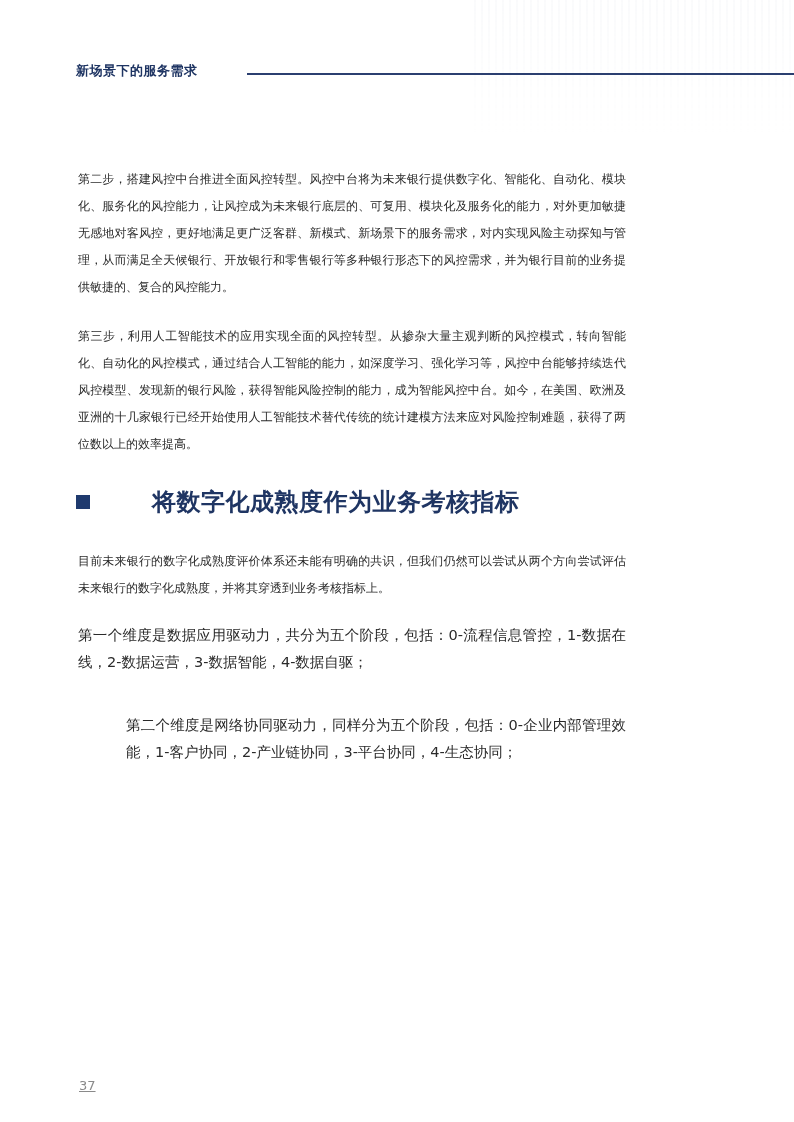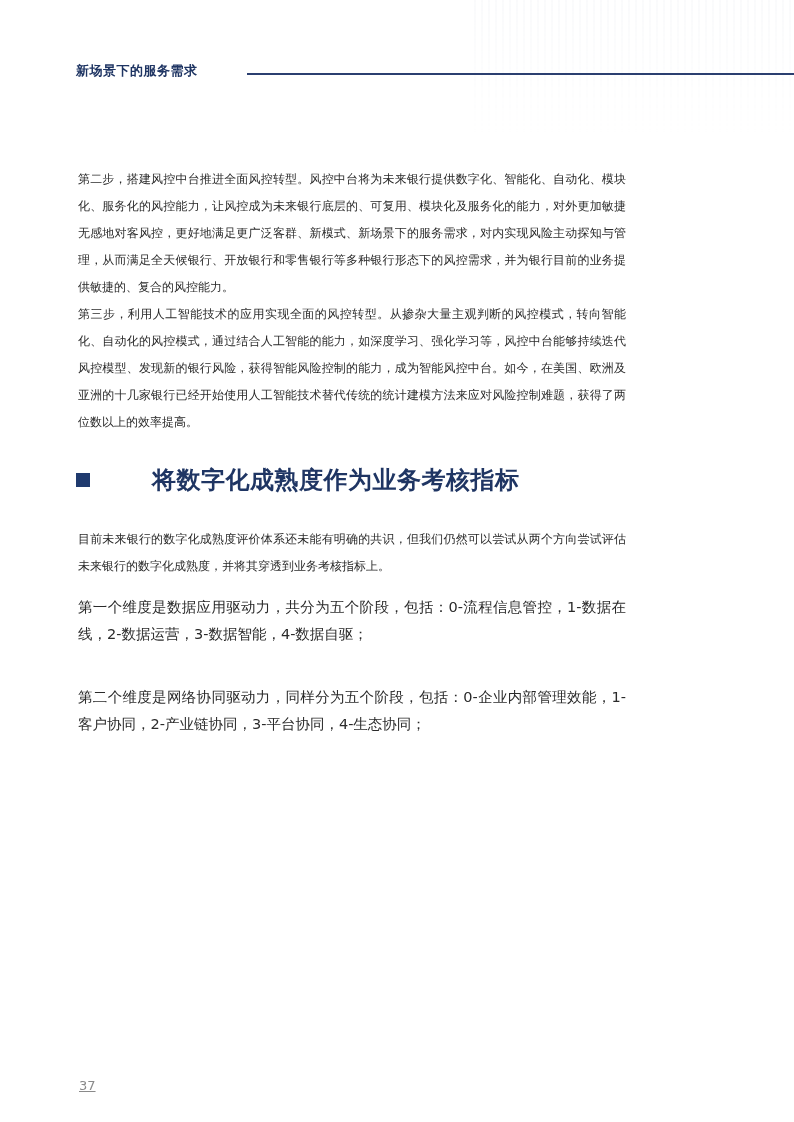--- a/index.html
+++ b/index.html
@@ -48,21 +48,21 @@
       width: 548px;
     }
     p {
       margin: 0;
       font-size: 12px;
       line-height: 27px;
       color: #2a2a2a;
       text-align: justify;
     }
     .p1 { }
-    .p2 { }
+    .p2 { margin-top: 22px; }
     .section-heading {
       display: flex;
       align-items: center;
       margin-top: 28px;
       margin-bottom: 30px;
       margin-left: -2px;
       gap: 48px;
     }
     .section-bullet {
       width: 14px;
@@ -72,22 +72,22 @@
       flex-shrink: 0;
     }
     .section-title {
       font-size: 24px;
       font-weight: bold;
       color: #1f3563;
       letter-spacing: 0.5px;
     }
     .p3 { }
     .p4 { margin-top: 20px; }
-    .p5 { margin-top: 14px; font-size: 14.5px; }
-    .p6 { margin-top: 36px; font-size: 14.5px; }
+    .p5 { margin-top: 20px; font-size: 14.5px; }
+    .p6 { margin-top: 36px; font-size: 14.5px; margin-left: 48px; }
     .page-number {
       position: absolute;
       left: 79px;
       top: 1078px;
       font-size: 13px;
       color: #8a8a8a;
       text-decoration: underline;
     }
   </style>
 </head>

